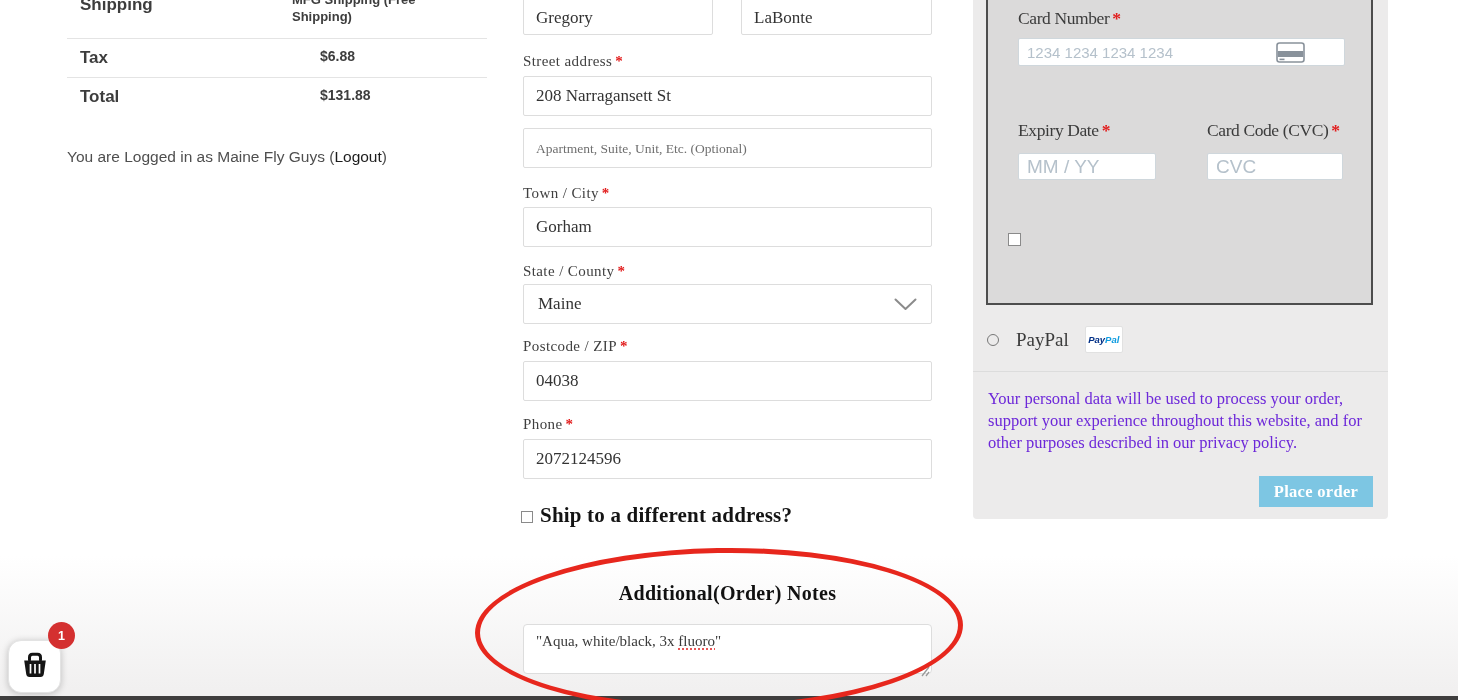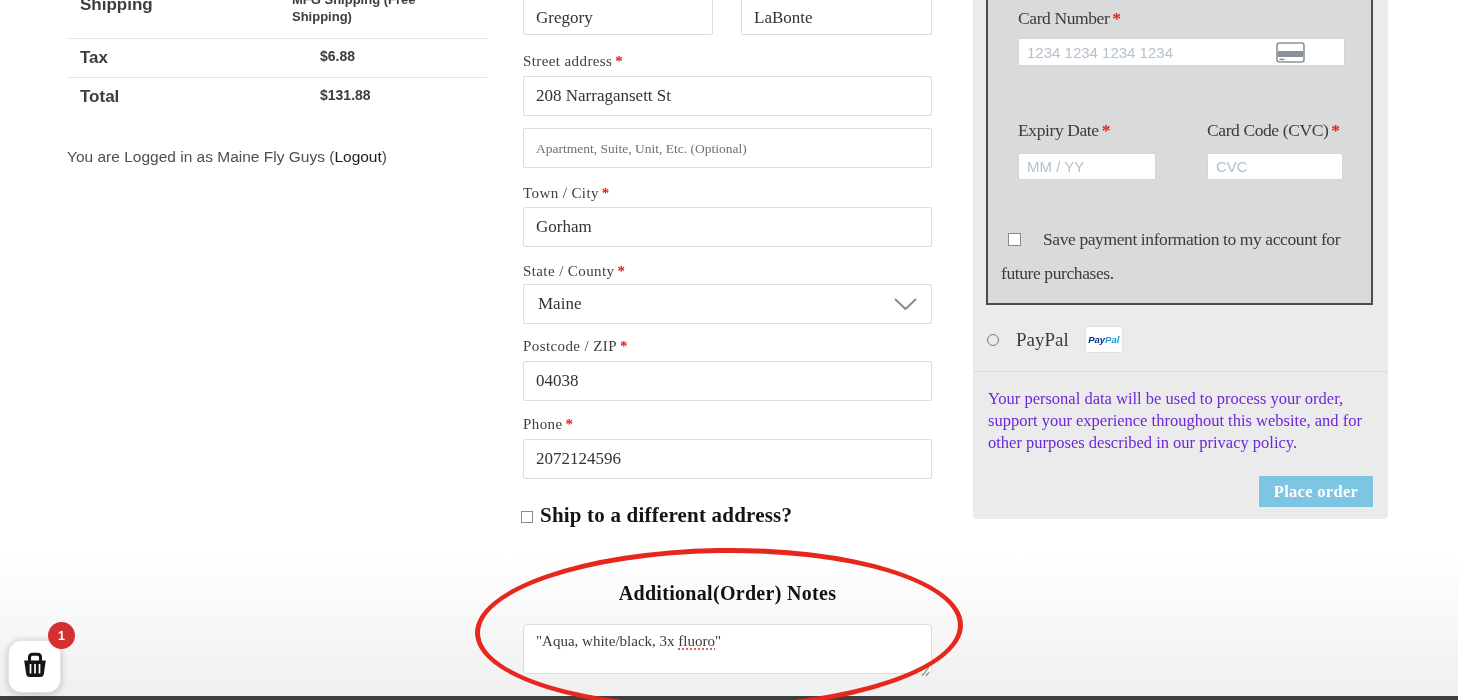--- a/index.html
+++ b/index.html
@@ -51,21 +51,21 @@
   .annotation-ellipse { position:absolute; left:475px; top:548px; width:488px; height:162px;
     border:5px solid #e7271d; border-radius:50%; transform:rotate(-1deg); z-index:8; pointer-events:none; }
 
   
   .paycol { position:absolute; left:973px; top:0; width:415px; height:519px; background:#ecebeb;
     border-radius:0 0 4px 4px; z-index:2; }
   .paybox { position:absolute; left:13px; top:0; width:387px; height:305px; background:#dbdada;
     border:2px solid #4d4d4d; border-top:none; }
   .paylabel { position:absolute; font-size:17.5px; color:#3b3b3b; letter-spacing:-.4px; }
   .payinput { position:absolute; border:1px solid #cfd7dc; border-radius:2px; background:#fff;
-    font-family:"Liberation Sans", sans-serif; font-size:15px; color:#333; padding:0 8px; outline:none; }
+    font-family:"Liberation Sans", sans-serif; font-size:19px; color:#333; padding:0 8px; outline:none; }
   .payinput::placeholder { color:#b5c1cb; opacity:1; }
   .cardicon { position:absolute; left:288px; top:42px; }
   .save-row { position:absolute; left:13px; top:222px; width:362px; font-size:17.5px;
     letter-spacing:-.4px; color:#3b3b3b; line-height:34px; }
   .save-row .cb { width:13px; height:13px; vertical-align:-1px; margin:0 22px 0 7px; }
   .paypal-row { position:absolute; left:14px; top:326px; display:flex; align-items:center; }
   .radio { width:12px; height:12px; border:1px solid #777; border-radius:50%; background:#ecebeb; cursor:pointer; }
   .paypal-label { font-size:19px; color:#3b3b3b; margin-left:17px; }
   .paypal-badge { margin-left:16px; width:38px; height:27px; background:#fff; border:1px solid #e1e1e1;
     border-radius:2px; display:flex; align-items:center; justify-content:center;
@@ -160,21 +160,21 @@
         <svg width="29" height="21" viewBox="0 0 29 21">
             <rect x="1" y="1" width="27" height="19" rx="2.5" fill="#fff" stroke="#89929b" stroke-width="1.6"></rect>
             <rect x="1.8" y="9" width="25.4" height="6" fill="#89929b"></rect>
             <rect x="3.5" y="16.6" width="5" height="1.6" fill="#89929b"></rect>
           </svg>
       </span>
       <div class="paylabel" style="left:30px; top:120px;"><span>Expiry Date</span><span class="req">*</span></div>
       <div class="paylabel" style="left:219px; top:120px;"><span>Card Code (CVC)</span><span class="req">*</span></div>
       <input class="payinput" style="left: 30px; top: 153px; width: 138px; height: 27px;" placeholder="MM / YY">
       <input class="payinput" style="left: 219px; top: 153px; width: 136px; height: 27px;" placeholder="CVC">
-      <div class="save-row"><span class="cb"></span><span>Save payment information to my account for future purchases.</span></div>
+      <div class="save-row"><span class="cb"></span></div>
     </div>
 
     <div class="paypal-row">
       <span class="radio"></span>
       <span class="paypal-label">PayPal</span>
       <span class="paypal-badge">
           <span class="pp-pay">Pay</span>
           <span class="pp-pal">Pal</span>
         </span>
     </div>

